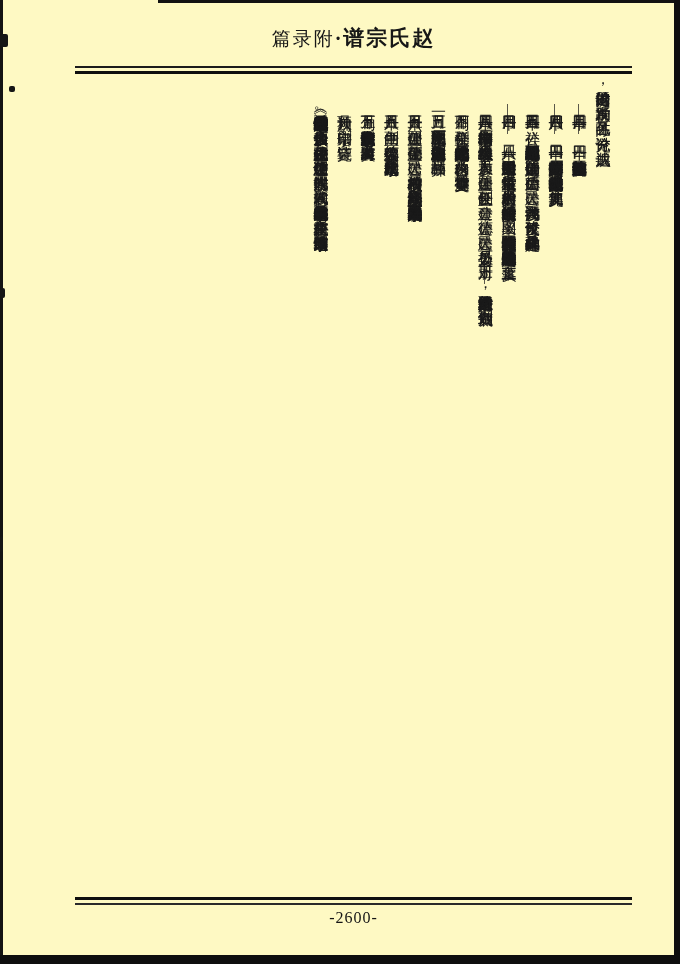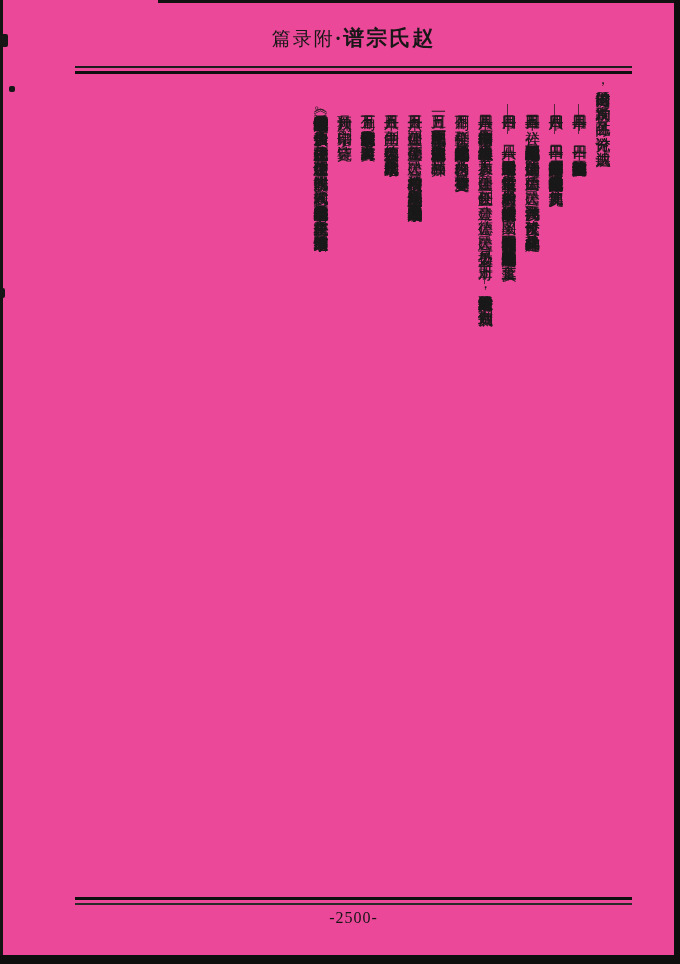--- a/index.html
+++ b/index.html
@@ -1,20 +1,20 @@
 <!DOCTYPE html>
 <html><head>
 <meta charset="utf-8">
 <style>
   html,body { margin:0; padding:0; background:#777; }
   .page {
     position:relative;
     width:680px; height:964px;
     margin:0 auto;
-    background:#ec4899;
+    background:#fef9c3;
     overflow:hidden;
     font-family:"Liberation Serif", serif;
     color:#171717;
   }
   
   .edge-top    { position:absolute; top:0; left:158px; right:0; height:3px; background:#121212; }
   .edge-left   { position:absolute; top:0; left:0; width:3px; height:100%; background:#141414; }
   .edge-right  { position:absolute; top:0; right:0; width:6px; height:100%; background:#0e0e0e; }
   .edge-bottom { position:absolute; bottom:0; left:0; width:100%; height:9px; background:#0e0e0e; }
   .speck { position:absolute; background:#161616; border-radius:2px; }
@@ -90,15 +90,15 @@
       <p class="entry indent">五月一日　鸿飞在印刷厂厂长张玉龙陪同下，去淮安市建业印刷厂完成谱中彩印页的制版，并带回校品。</p>
       <p class="entry indent">五月十六日　主任建国公，副主任建德公、建民公，对二校后的清校再核实，经印刷厂周泽琴小姐认真修改、编好页码后出宗谱上下两册共一千八百零六页正式清样。</p>
       <p class="entry indent">五月十八日　由副主任、主编建德公签字，《赵氏宗谱》正式开机印刷。</p>
       <p class="entry indent">五月下旬　由各片负责人领回参加发谱仪式族人的请柬，向有关人员发出邀请。</p>
       <p class="entry indent">预计六月初　宗谱印刷、装订完毕。</p>
       <p class="entry indent">计划六月上中旬在赵氏白水塘支系始迁祖性之公居住地（洪泽县共和镇）举行《赵氏宗谱》发谱仪式。参加会议壹佰伍拾余人。仪式将由副主任建才公主持，主任建国公作总结讲话，同时安排族人代表、顾问代表发言。崭新的《赵氏宗谱》及纪念品将发放到与会人员手中。整个仪式庄重简朴，《赵氏宗谱》续修工作圆满结束。</p>
     </div>
 
   <div class="rule-bottom"></div>
 
-  <div class="page-number">-2500-</div>
+  <div class="page-number">-2600-</div>
 
 </div>
 
 </body></html>

